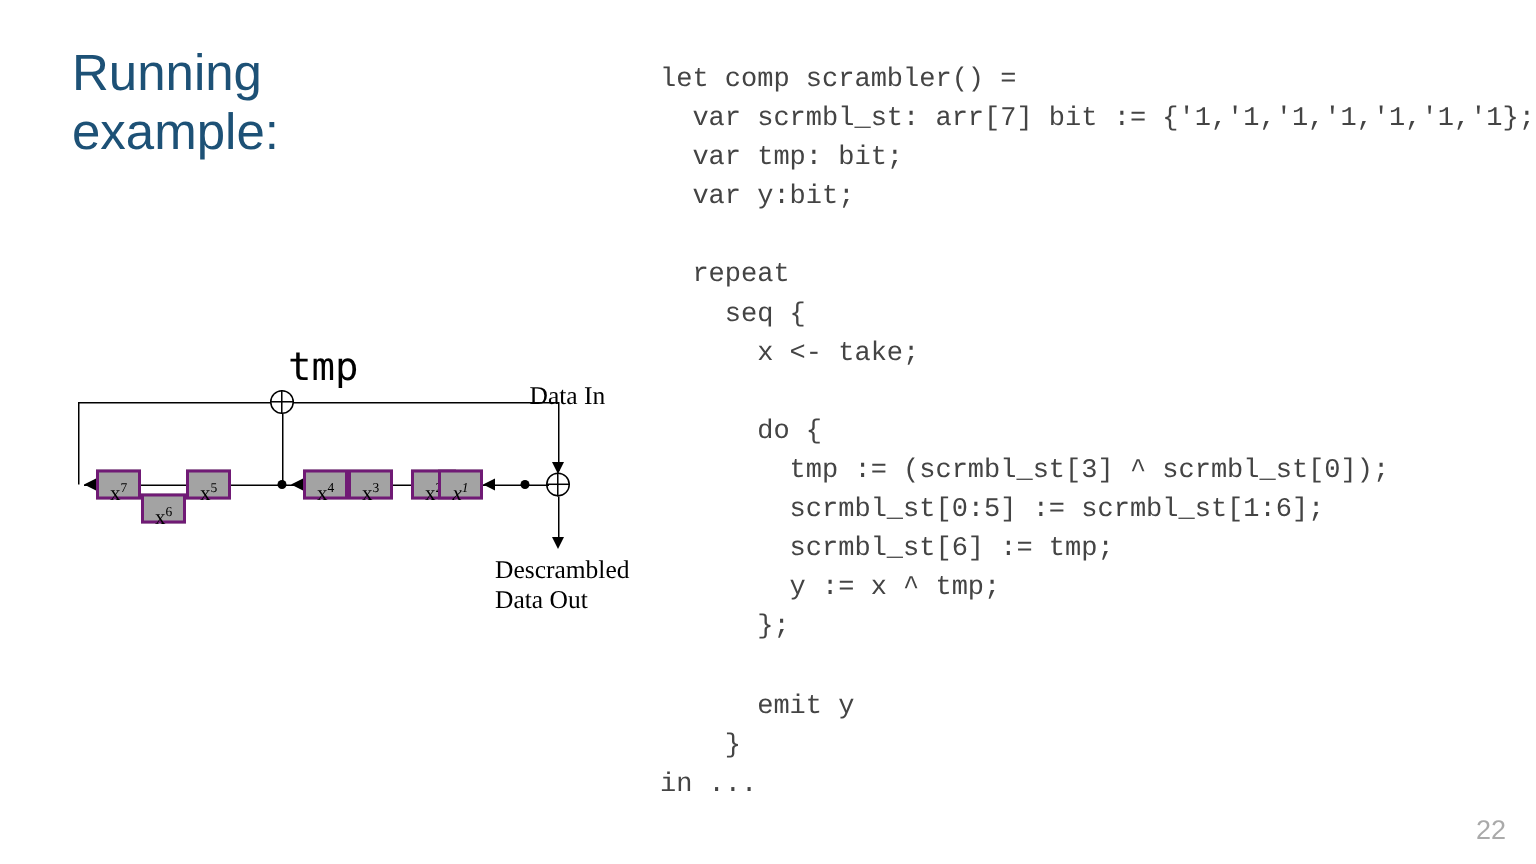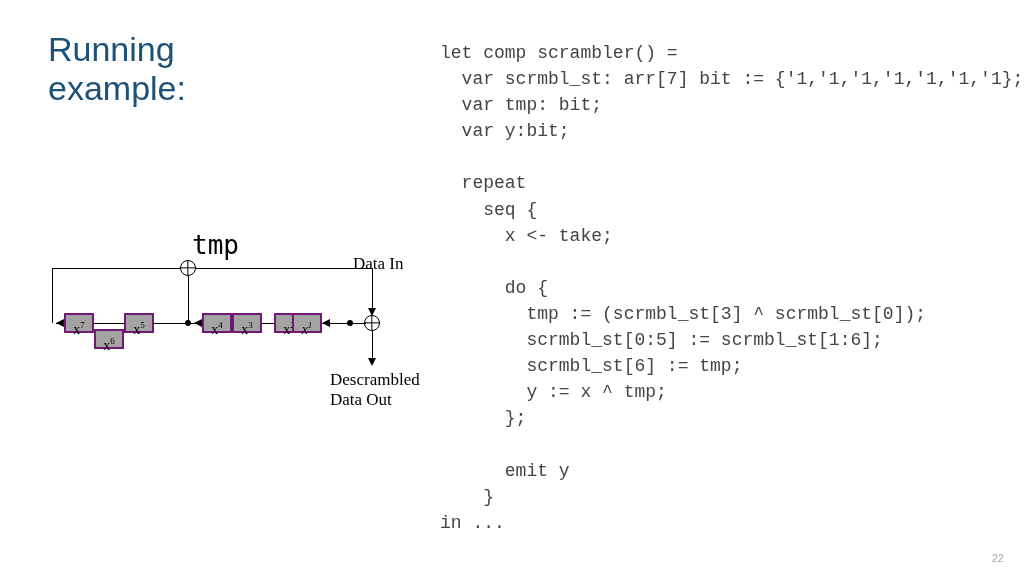--- a/index.html
+++ b/index.html
@@ -93,21 +93,21 @@
       position: absolute;
       font-family: "Times New Roman", serif;
       font-size: 17px;
       color: #000;
       line-height: 1.15;
     }
     .page-num {
       position: absolute;
       right: 20px;
       bottom: 12px;
-      font-size: 11px;
+      font-size: 18px;
       color: #aaa;
     }
   </style>
 </head>
 <body>
 
 <div class="title">
   <span>Running</span><br>
   <span>example:</span><br>
 </div>

